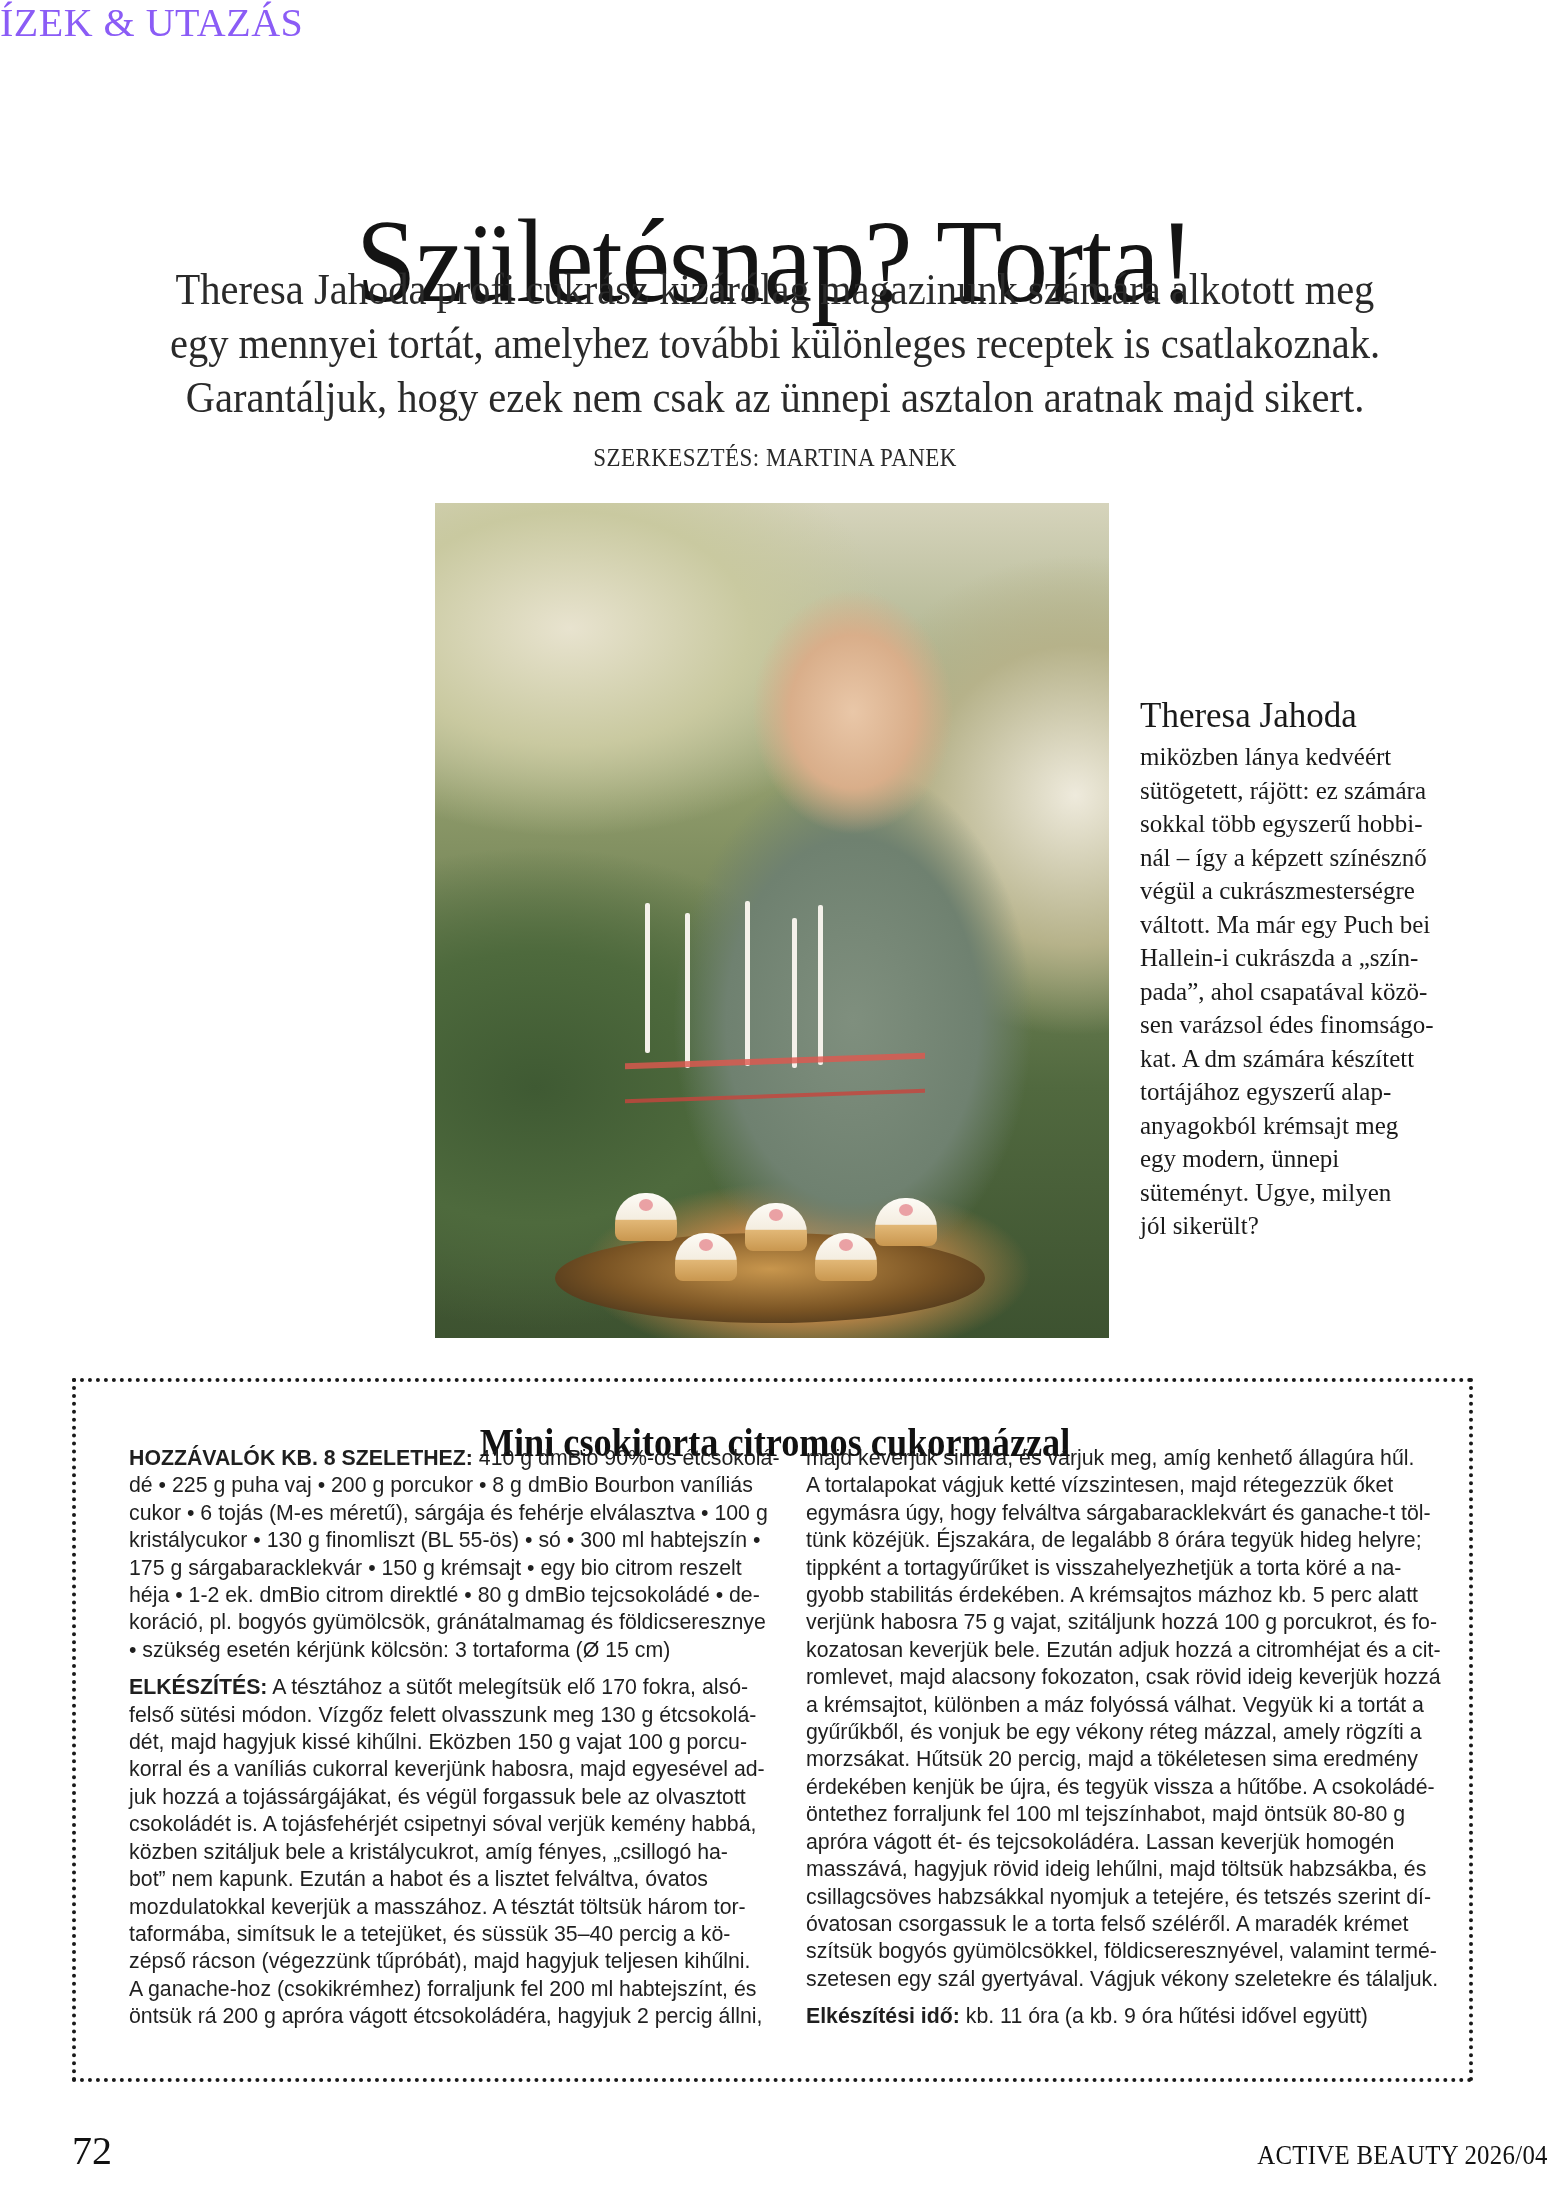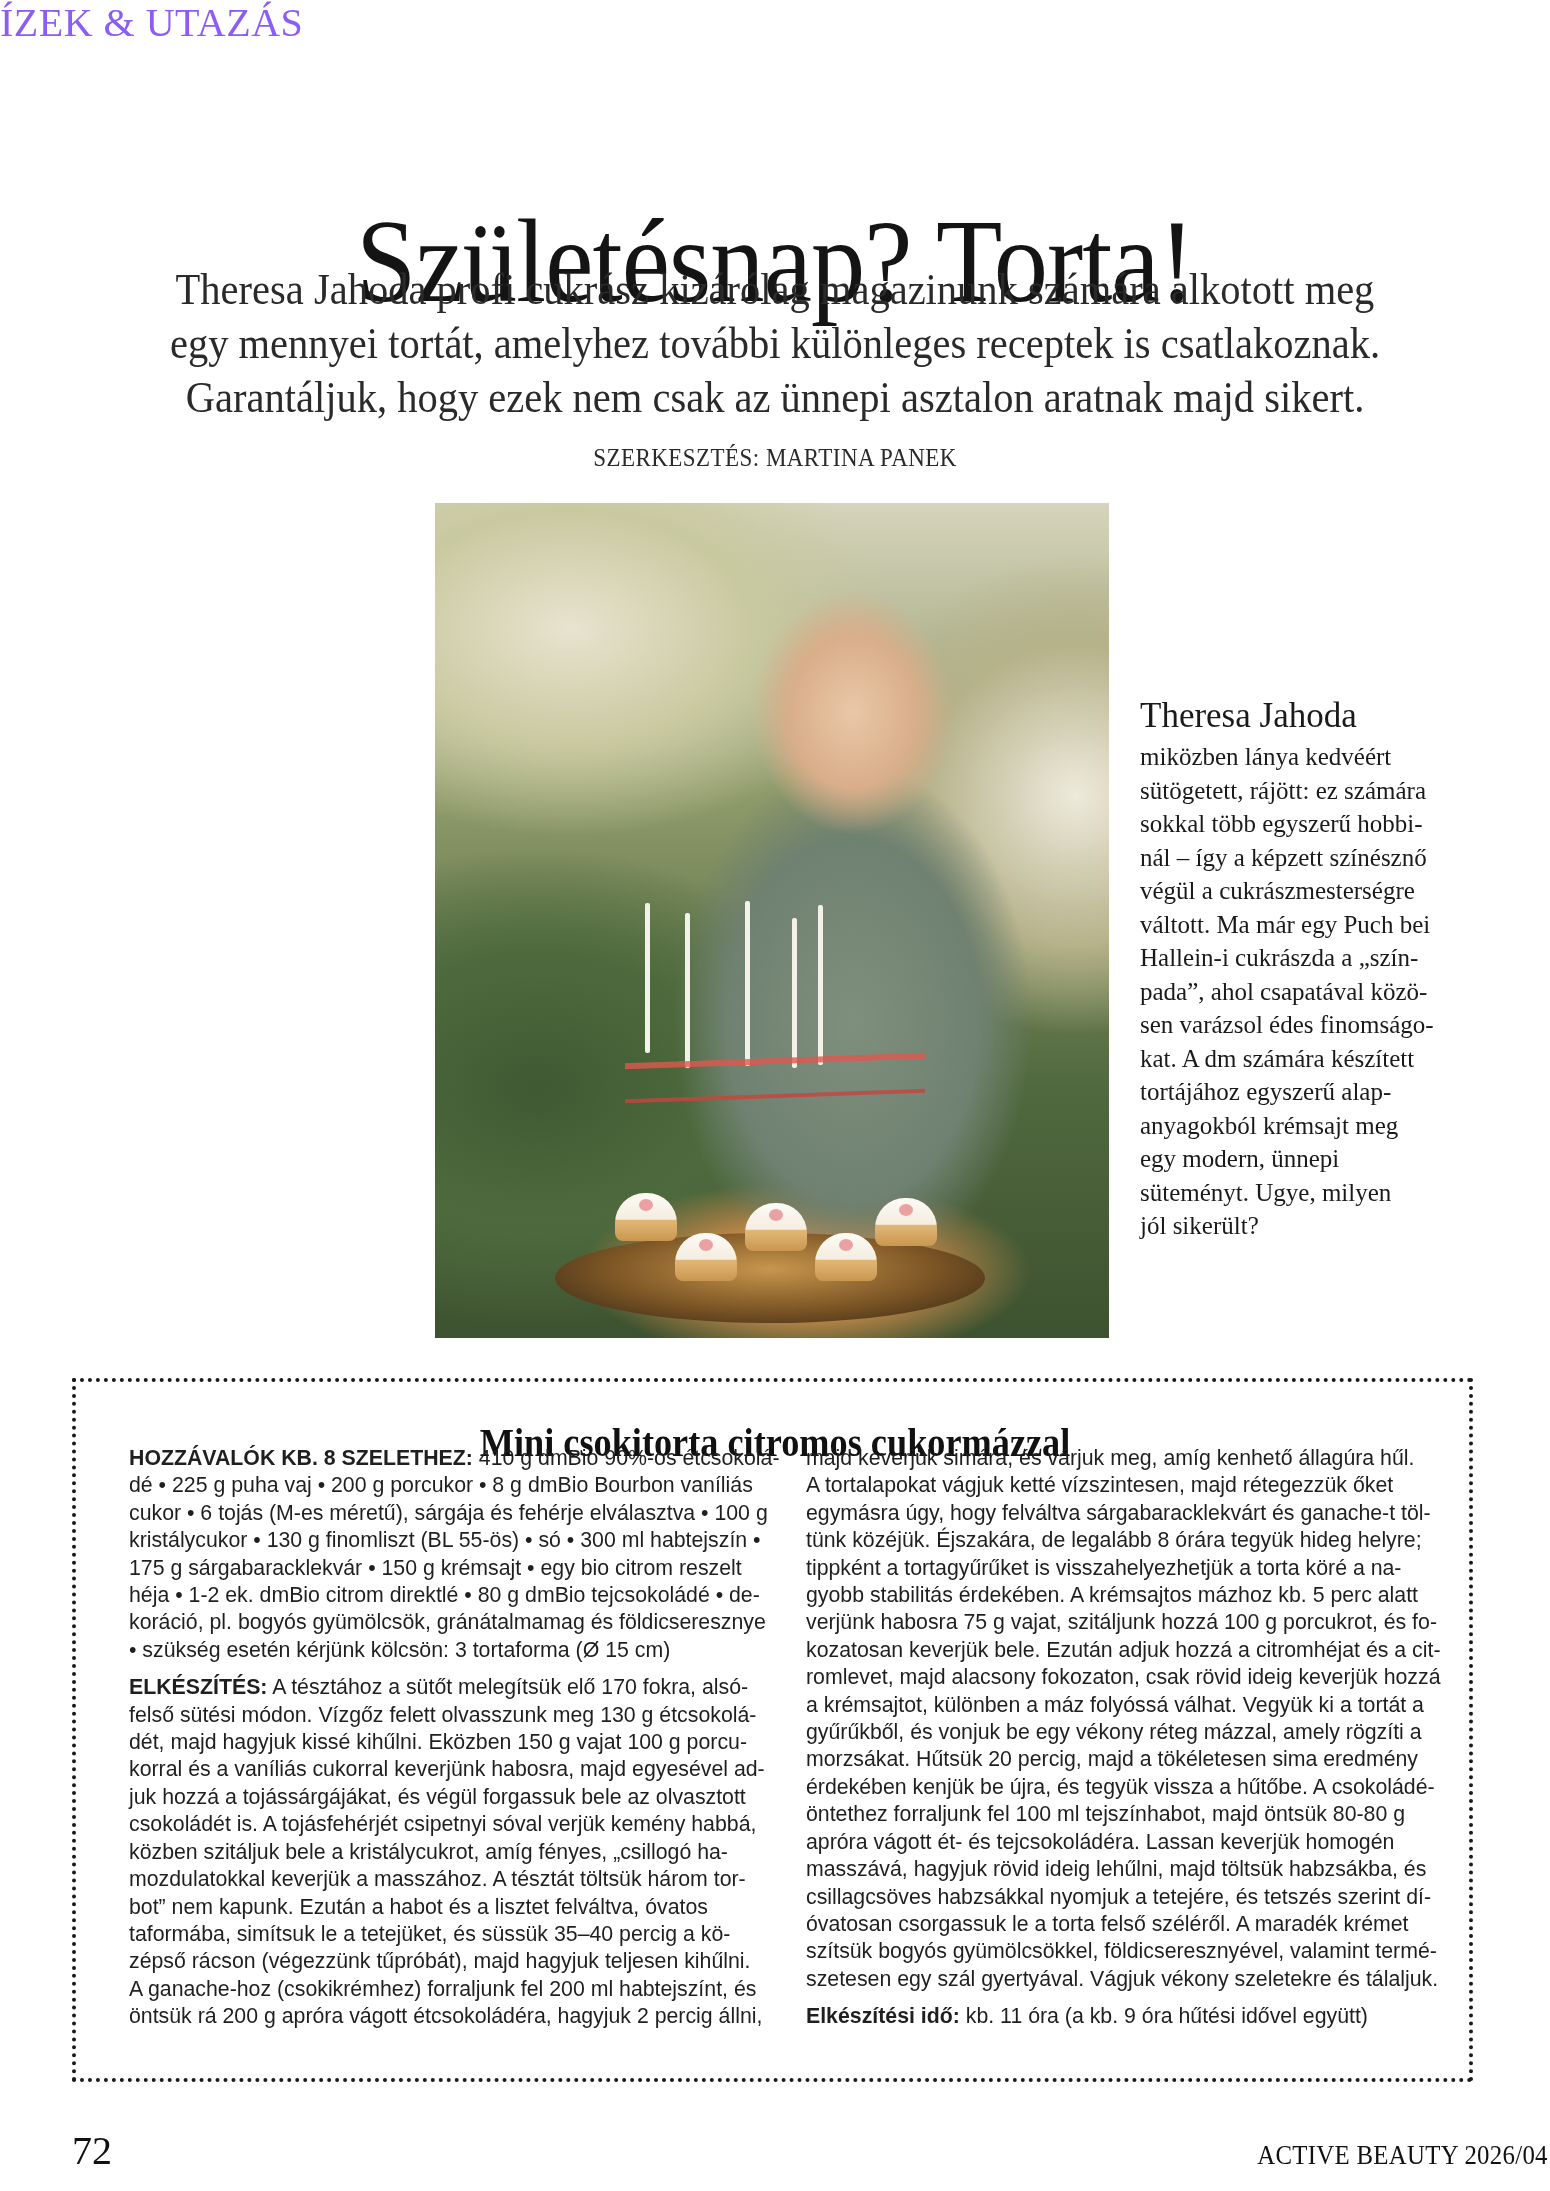--- a/index.html
+++ b/index.html
@@ -112,22 +112,22 @@
     <span class="line">• szükség esetén kérjünk kölcsön: 3 tortaforma (Ø 15 cm)</span>
   </p>
   <p>
     <span class="line"><span class="lbl">ELKÉSZÍTÉS:</span><span> A tésztához a sütőt melegítsük elő 170 fokra, alsó-</span></span>
     <span class="line">felső sütési módon. Vízgőz felett olvasszunk meg 130 g étcsokolá-</span>
     <span class="line">dét, majd hagyjuk kissé kihűlni. Eközben 150 g vajat 100 g porcu-</span>
     <span class="line">korral és a vaníliás cukorral keverjünk habosra, majd egyesével ad-</span>
     <span class="line">juk hozzá a tojássárgájákat, és végül forgassuk bele az olvasztott</span>
     <span class="line">csokoládét is. A tojásfehérjét csipetnyi sóval verjük kemény habbá,</span>
     <span class="line">közben szitáljuk bele a kristálycukrot, amíg fényes, „csillogó ha-</span>
+    <span class="line">bot” nem kapunk. Ezután a habot és a lisztet felváltva, óvatos</span>
     <span class="line">mozdulatokkal keverjük a masszához. A tésztát töltsük három tor-</span>
-    <span class="line">bot” nem kapunk. Ezután a habot és a lisztet felváltva, óvatos</span>
     <span class="line">taformába, simítsuk le a tetejüket, és süssük 35–40 percig a kö-</span>
     <span class="line">zépső rácson (végezzünk tűpróbát), majd hagyjuk teljesen kihűlni.</span>
     <span class="line">A ganache-hoz (csokikrémhez) forraljunk fel 200 ml habtejszínt, és</span>
     <span class="line">öntsük rá 200 g apróra vágott étcsokoládéra, hagyjuk 2 percig állni,</span>
   </p>
 </div>
 
 <div class="col col-right sans">
   <p>
     <span class="line">majd keverjük simára, és várjuk meg, amíg kenhető állagúra hűl.</span>

